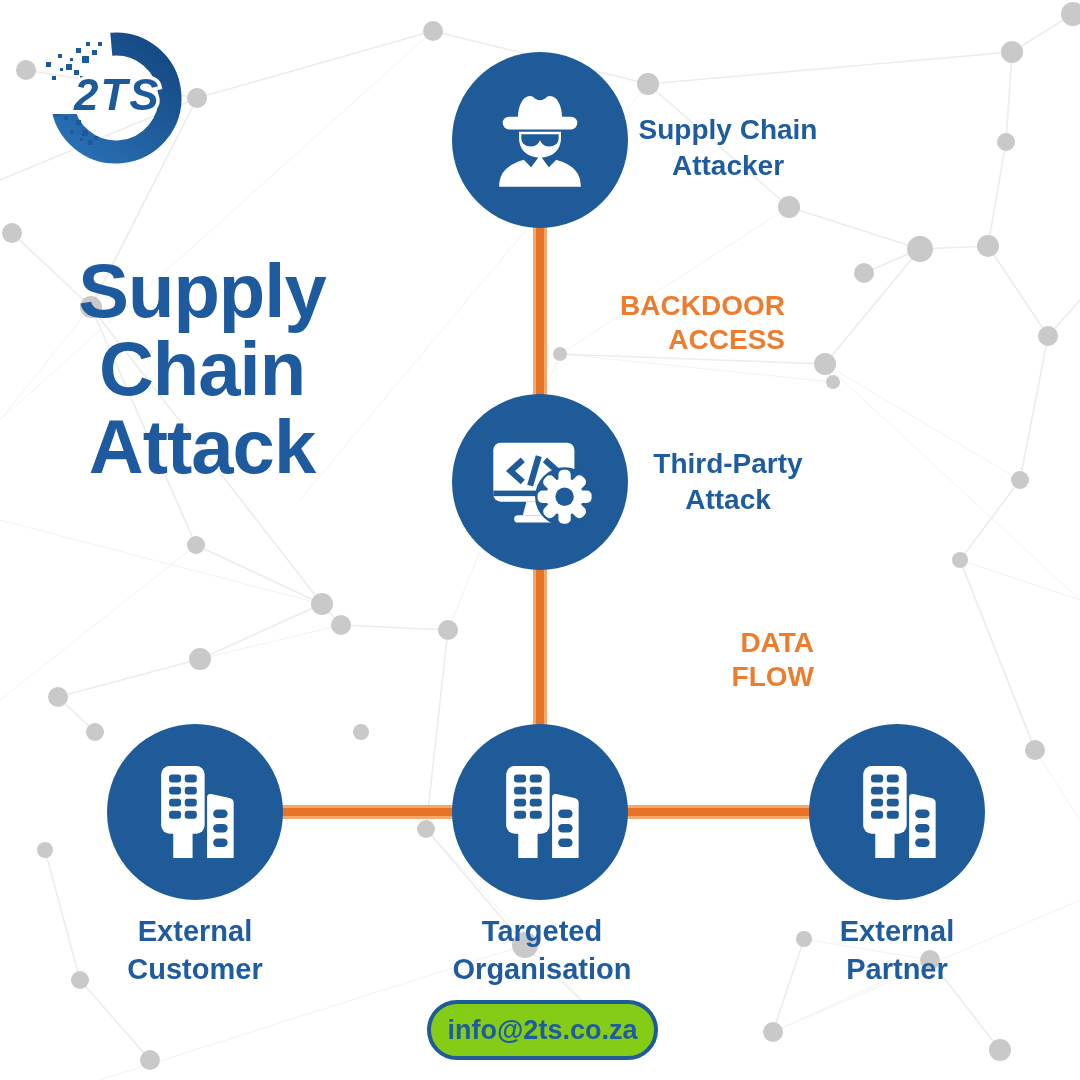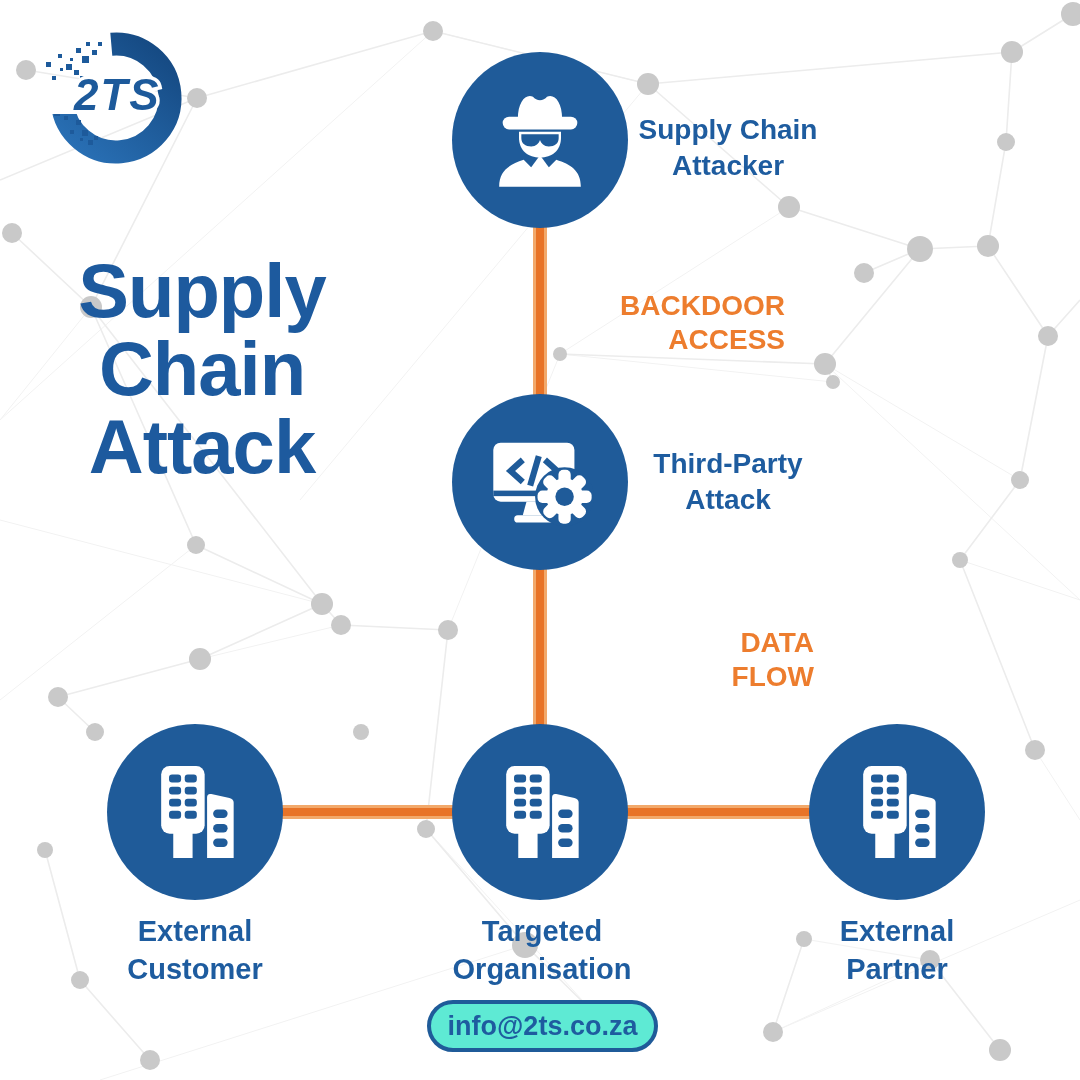--- a/index.html
+++ b/index.html
@@ -47,22 +47,22 @@
   .lbl-customer{left:65px;top:912px;width:260px;font-size:29px;line-height:38px;}
   .lbl-organisation{left:412px;top:912px;width:260px;font-size:29px;line-height:38px;}
   .lbl-partner{left:767px;top:912px;width:260px;font-size:29px;line-height:38px;}
   .edge-label{
     position:absolute;z-index:2;text-align:right;font-weight:bold;
     color:var(--orange);white-space:pre-line;font-size:28px;line-height:34px;width:240px;
   }
   .lbl-backdoor{left:545px;top:289px;}
   .lbl-dataflow{left:545px;top:626px;padding-left:29px;}
   .email-pill{
-    position:absolute;left:427px;top:1000px;width:231px;height:52px;z-index:2;
-    box-sizing:border-box;border:4px solid var(--blue);border-radius:30px;background:#5eead4;
+    position:absolute;left:427px;top:1000px;width:231px;height:60px;z-index:2;
+    box-sizing:border-box;border:4px solid var(--blue);border-radius:30px;background:#84cc16;
     display:flex;align-items:center;justify-content:center;
     color:var(--text-blue);font-weight:bold;font-size:27px;cursor:pointer;
   }
 </style>
 </head>
 <body>
 
 <svg class="bg-net" width="1080" height="1080" viewBox="0 0 1080 1080" aria-hidden="true">
   <g stroke="#F2F2F2" stroke-width="1">
     <path d="M0 420 L433 31 M648 84 L300 500 M560 354 L833 382 M789 207 L560 354

